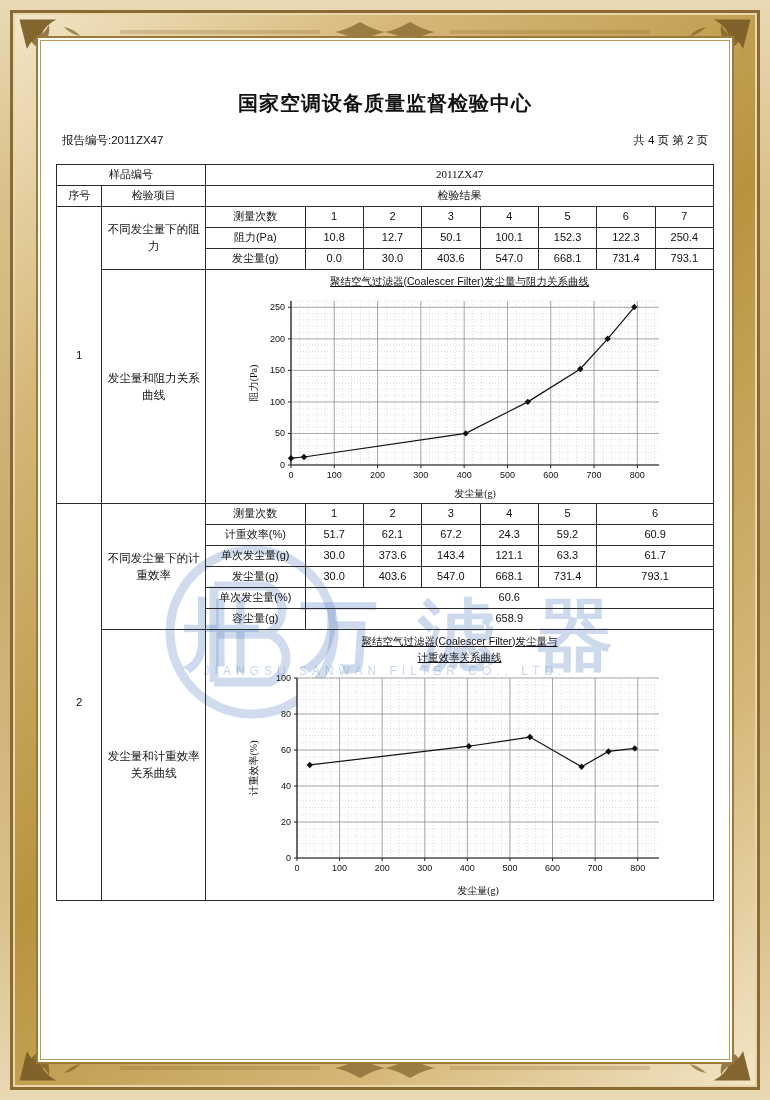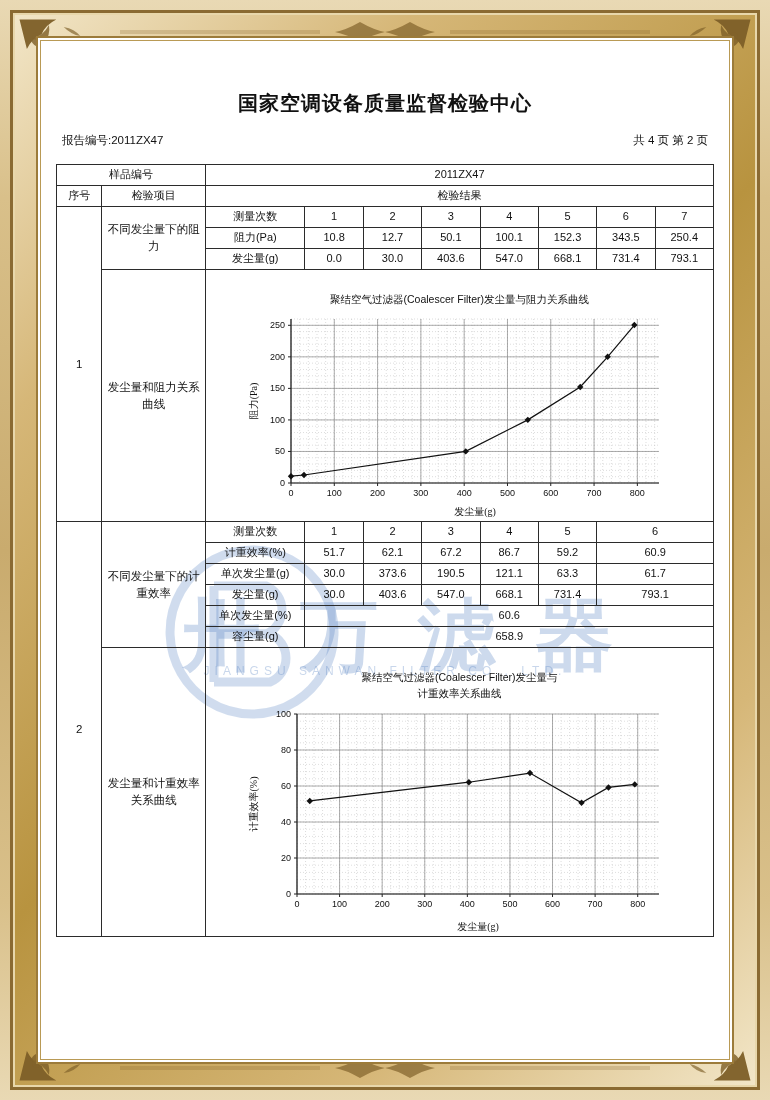--- a/index.html
+++ b/index.html
@@ -66,25 +66,25 @@
   table.rep{
     width:100%;border-collapse:collapse;table-layout:fixed;
     font-size:11px;color:#111;
   }
   table.rep td{
     border:1px solid #2b2b2b;
     text-align:center;vertical-align:middle;
     padding:2px 2px;
     line-height:1.45;
   }
-  .cell-left{text-align:left;padding-left:8px;}
+  .cell-left{text-align:left;padding-left:8px;font-family:Liberation Serif, serif;}
   .vcell{font-size:11.5px;margin-top:28px;}
   .chart-cell{padding:6px 4px 2px 4px;}
   .chart-title{
-    font-size:10.5px;color:#111;margin:20px 0 2px 0;line-height:1.5;
+    font-size:10.5px;color:#111;margin:2px 0 2px 0;line-height:1.5;text-decoration:underline;
   }
   .chart-wrap{position:relative;width:100%;}
   svg{display:block;margin:0 auto;}
   .wm{
     position:absolute;left:0;right:0;top:470px;height:220px;
     pointer-events:none;z-index:5;
     display:flex;align-items:center;justify-content:center;
   }
   .wm-text{
     font-family:"Liberation Serif", serif;
@@ -214,21 +214,21 @@
         <td>6</td>
         <td>7</td>
       </tr>
       <tr>
         <td>阻力(Pa)</td>
         <td>10.8</td>
         <td>12.7</td>
         <td>50.1</td>
         <td>100.1</td>
         <td>152.3</td>
-        <td>343.5</td>
+        <td>122.3</td>
         <td>250.4</td>
       </tr>
       <tr>
         <td>发尘量(g)</td>
         <td>0.0</td>
         <td>30.0</td>
         <td>403.6</td>
         <td>547.0</td>
         <td>668.1</td>
         <td>731.4</td>
@@ -383,29 +383,29 @@
         <td>3</td>
         <td>4</td>
         <td>5</td>
         <td colspan="2">6</td>
       </tr>
       <tr>
         <td>计重效率(%)</td>
         <td>51.7</td>
         <td>62.1</td>
         <td>67.2</td>
-        <td>86.7</td>
+        <td>24.3</td>
         <td>59.2</td>
         <td colspan="2">60.9</td>
       </tr>
       <tr>
         <td>单次发尘量(g)</td>
         <td>30.0</td>
         <td>373.6</td>
-        <td>190.5</td>
+        <td>143.4</td>
         <td>121.1</td>
         <td>63.3</td>
         <td colspan="2">61.7</td>
       </tr>
       <tr>
         <td>发尘量(g)</td>
         <td>30.0</td>
         <td>403.6</td>
         <td>547.0</td>
         <td>668.1</td>

